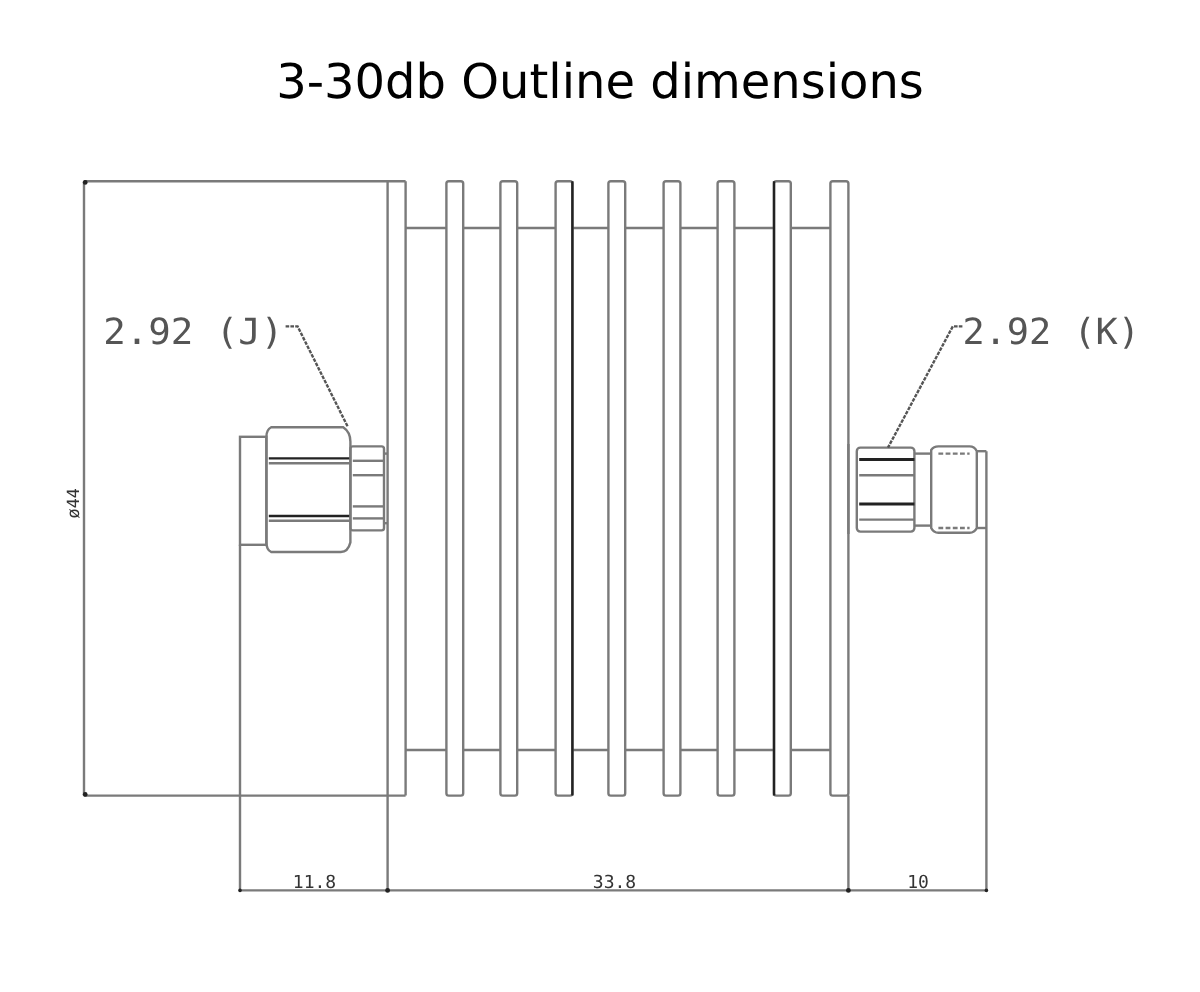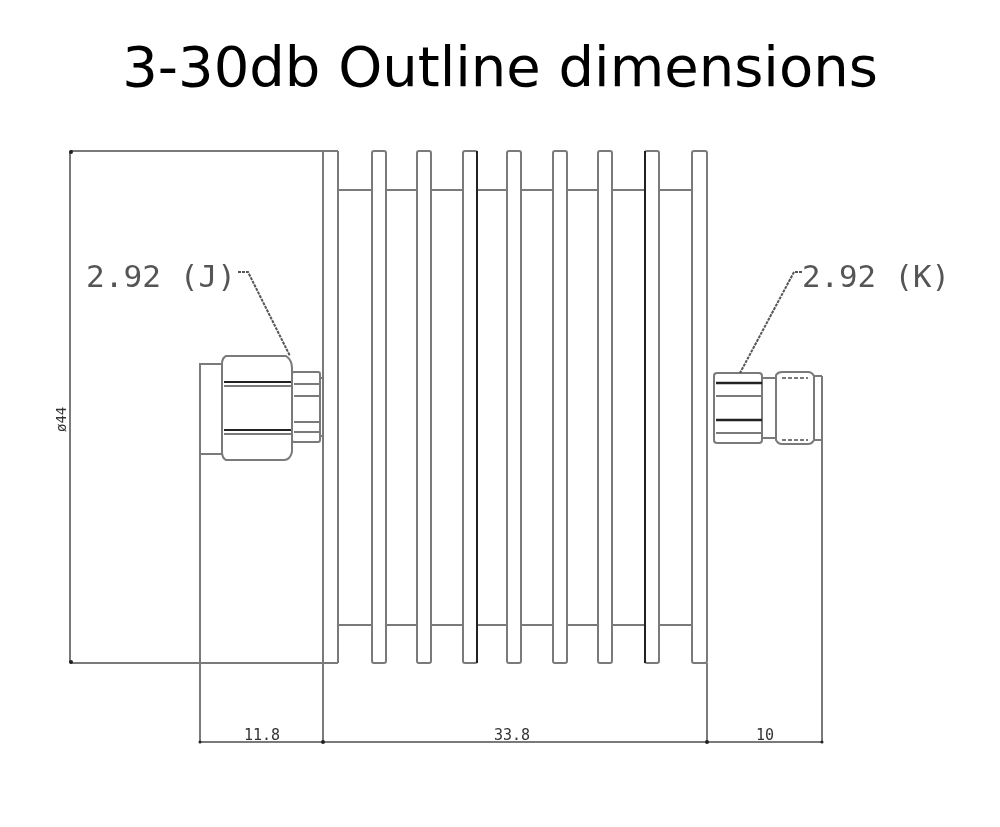--- a/index.html
+++ b/index.html
@@ -1,19 +1,19 @@
 <!DOCTYPE html>
 <html><head>
   <meta charset="utf-8">
   <style>
     html, body { margin: 0; padding: 0; background: #ffffff; }
     body { width: 1000px; height: 827px; position: relative; overflow: hidden; }
     .title {
-      position: absolute; left: 0; top: 34px; width: 1000px; text-align: center;
-      font-family: "DejaVu Sans", sans-serif; font-size: 56px; color: #000;
+      position: absolute; left: 0; top: 46px; width: 1000px; text-align: center;
+      font-family: "DejaVu Sans", sans-serif; font-size: 40px; color: #000;
       letter-spacing: 0px;
     }
     svg.drawing { position: absolute; left: 0; top: 0; }
     .cad-text { font-family: "DejaVu Sans Mono", monospace; fill: #555; }
     .dim-text { font-family: "DejaVu Sans Mono", monospace; fill: #333; }
   </style>
 </head>
 <body>
 
 <div class="title">3-30db Outline dimensions</div>

